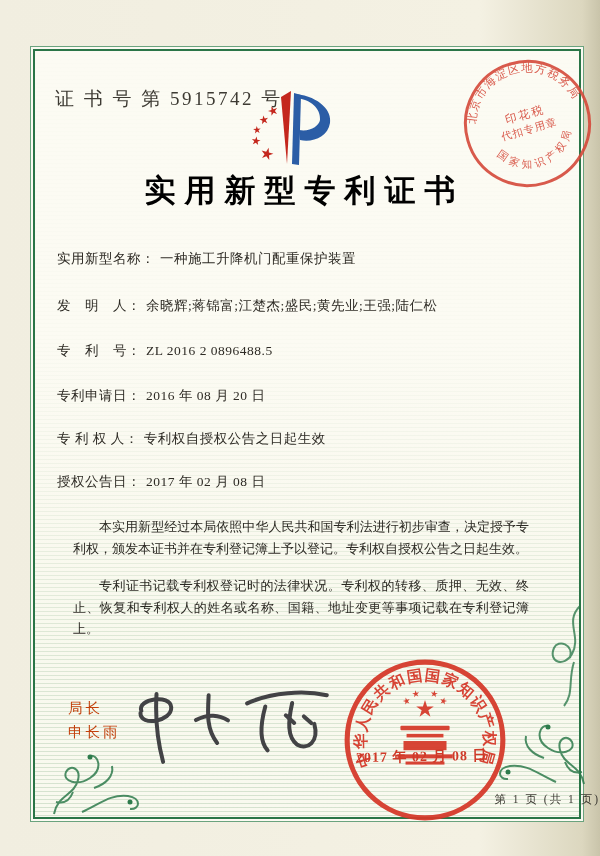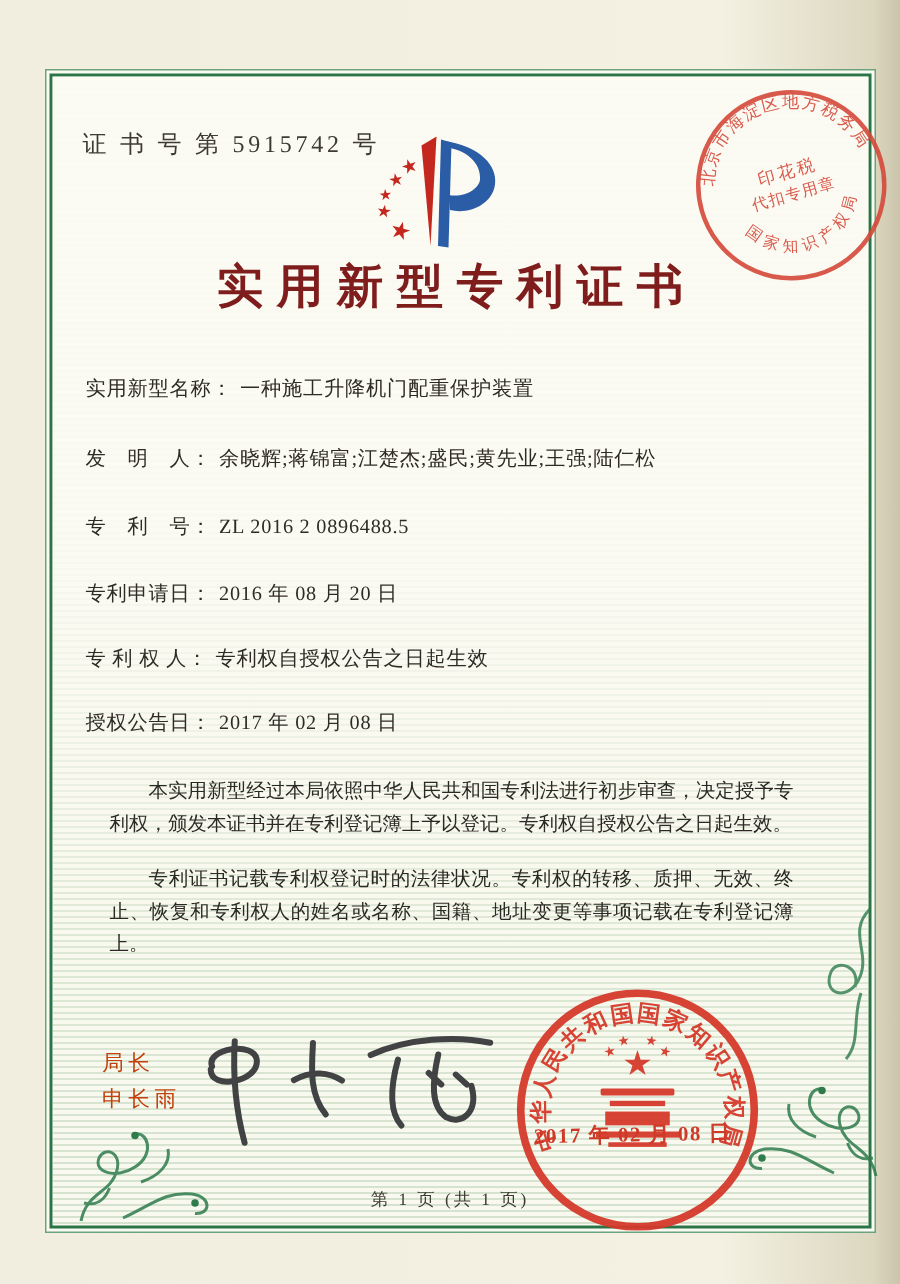--- a/index.html
+++ b/index.html
@@ -12,35 +12,35 @@
   
   .frame{position:absolute;left:30px;top:46px;width:552px;height:774px;
     border:1.5px solid #6aa37e;background:#fbfaf2;}
   .frame-in{position:absolute;inset:2px;border:2.5px solid #2a7547;overflow:hidden;}
   
   .texture{position:absolute;inset:0;
     background:repeating-linear-gradient(180deg,rgba(104,156,110,.30) 0 1px,rgba(255,255,255,0) 1px 4px);}
   .haze{position:absolute;inset:0;
     background:linear-gradient(180deg,rgba(252,251,243,.97) 0%,rgba(252,251,243,.93) 38%,rgba(250,249,239,.72) 58%,rgba(244,247,231,.38) 76%,rgba(240,245,226,.18) 100%);}
   .abs{position:absolute;}
-  .cert-no{left:55px;top:86px;font-size:16px;letter-spacing:2.5px;color:#3d3a33;}
+  .cert-no{left:55px;top:86px;font-size:19px;letter-spacing:2.5px;color:#3d3a33;}
   .title{left:0;right:0;top:170px;text-align:center;font-size:31px;font-weight:700;
-    letter-spacing:9px;text-indent:9px;color:#7f1d1d;}
+    letter-spacing:9px;text-indent:9px;color:#000000;}
   .field{left:57px;font-size:13.5px;color:#2e2b25;letter-spacing:.5px;white-space:nowrap;}
   .field .flabel{margin-right:5px;}
   .body-text{left:57px;width:488px;top:500px;font-size:13px;line-height:21.5px;
     color:#2b2923;text-align:justify;}
   .body-text p{margin:16px;text-indent:2em;}
   .signer{left:68px;font-size:14.5px;letter-spacing:3px;color:#c2410c;}
   .sig-svg{left:128px;top:678px;transform:rotate(-3deg);}
   .seal-sipo{left:341px;top:656px;opacity:.94;}
   .seal-tax{left:460px;top:56px;transform:rotate(-16deg);opacity:.9;}
   .date-stamp{left:356px;top:748px;font-size:14px;font-weight:700;color:#cf3a28;
     letter-spacing:1px;white-space:nowrap;transform:rotate(-1deg);}
-  .footer{left:0;right:0;top:792px;text-align:center;font-size:11.5px;
+  .footer{left:0;right:0;top:792px;text-align:right;font-size:11.5px;
     letter-spacing:2px;color:#3c3a33;}
   .flourish-bl{left:48px;top:718px;}
   .flourish-br{left:440px;top:688px;transform:scaleX(-1);}
   .curl-r{left:540px;top:600px;}
   .logo{left:246px;top:84px;}
   svg text{font-family:"Liberation Serif","DejaVu Serif",serif;}
 </style>
 </head>
 <body>
 

